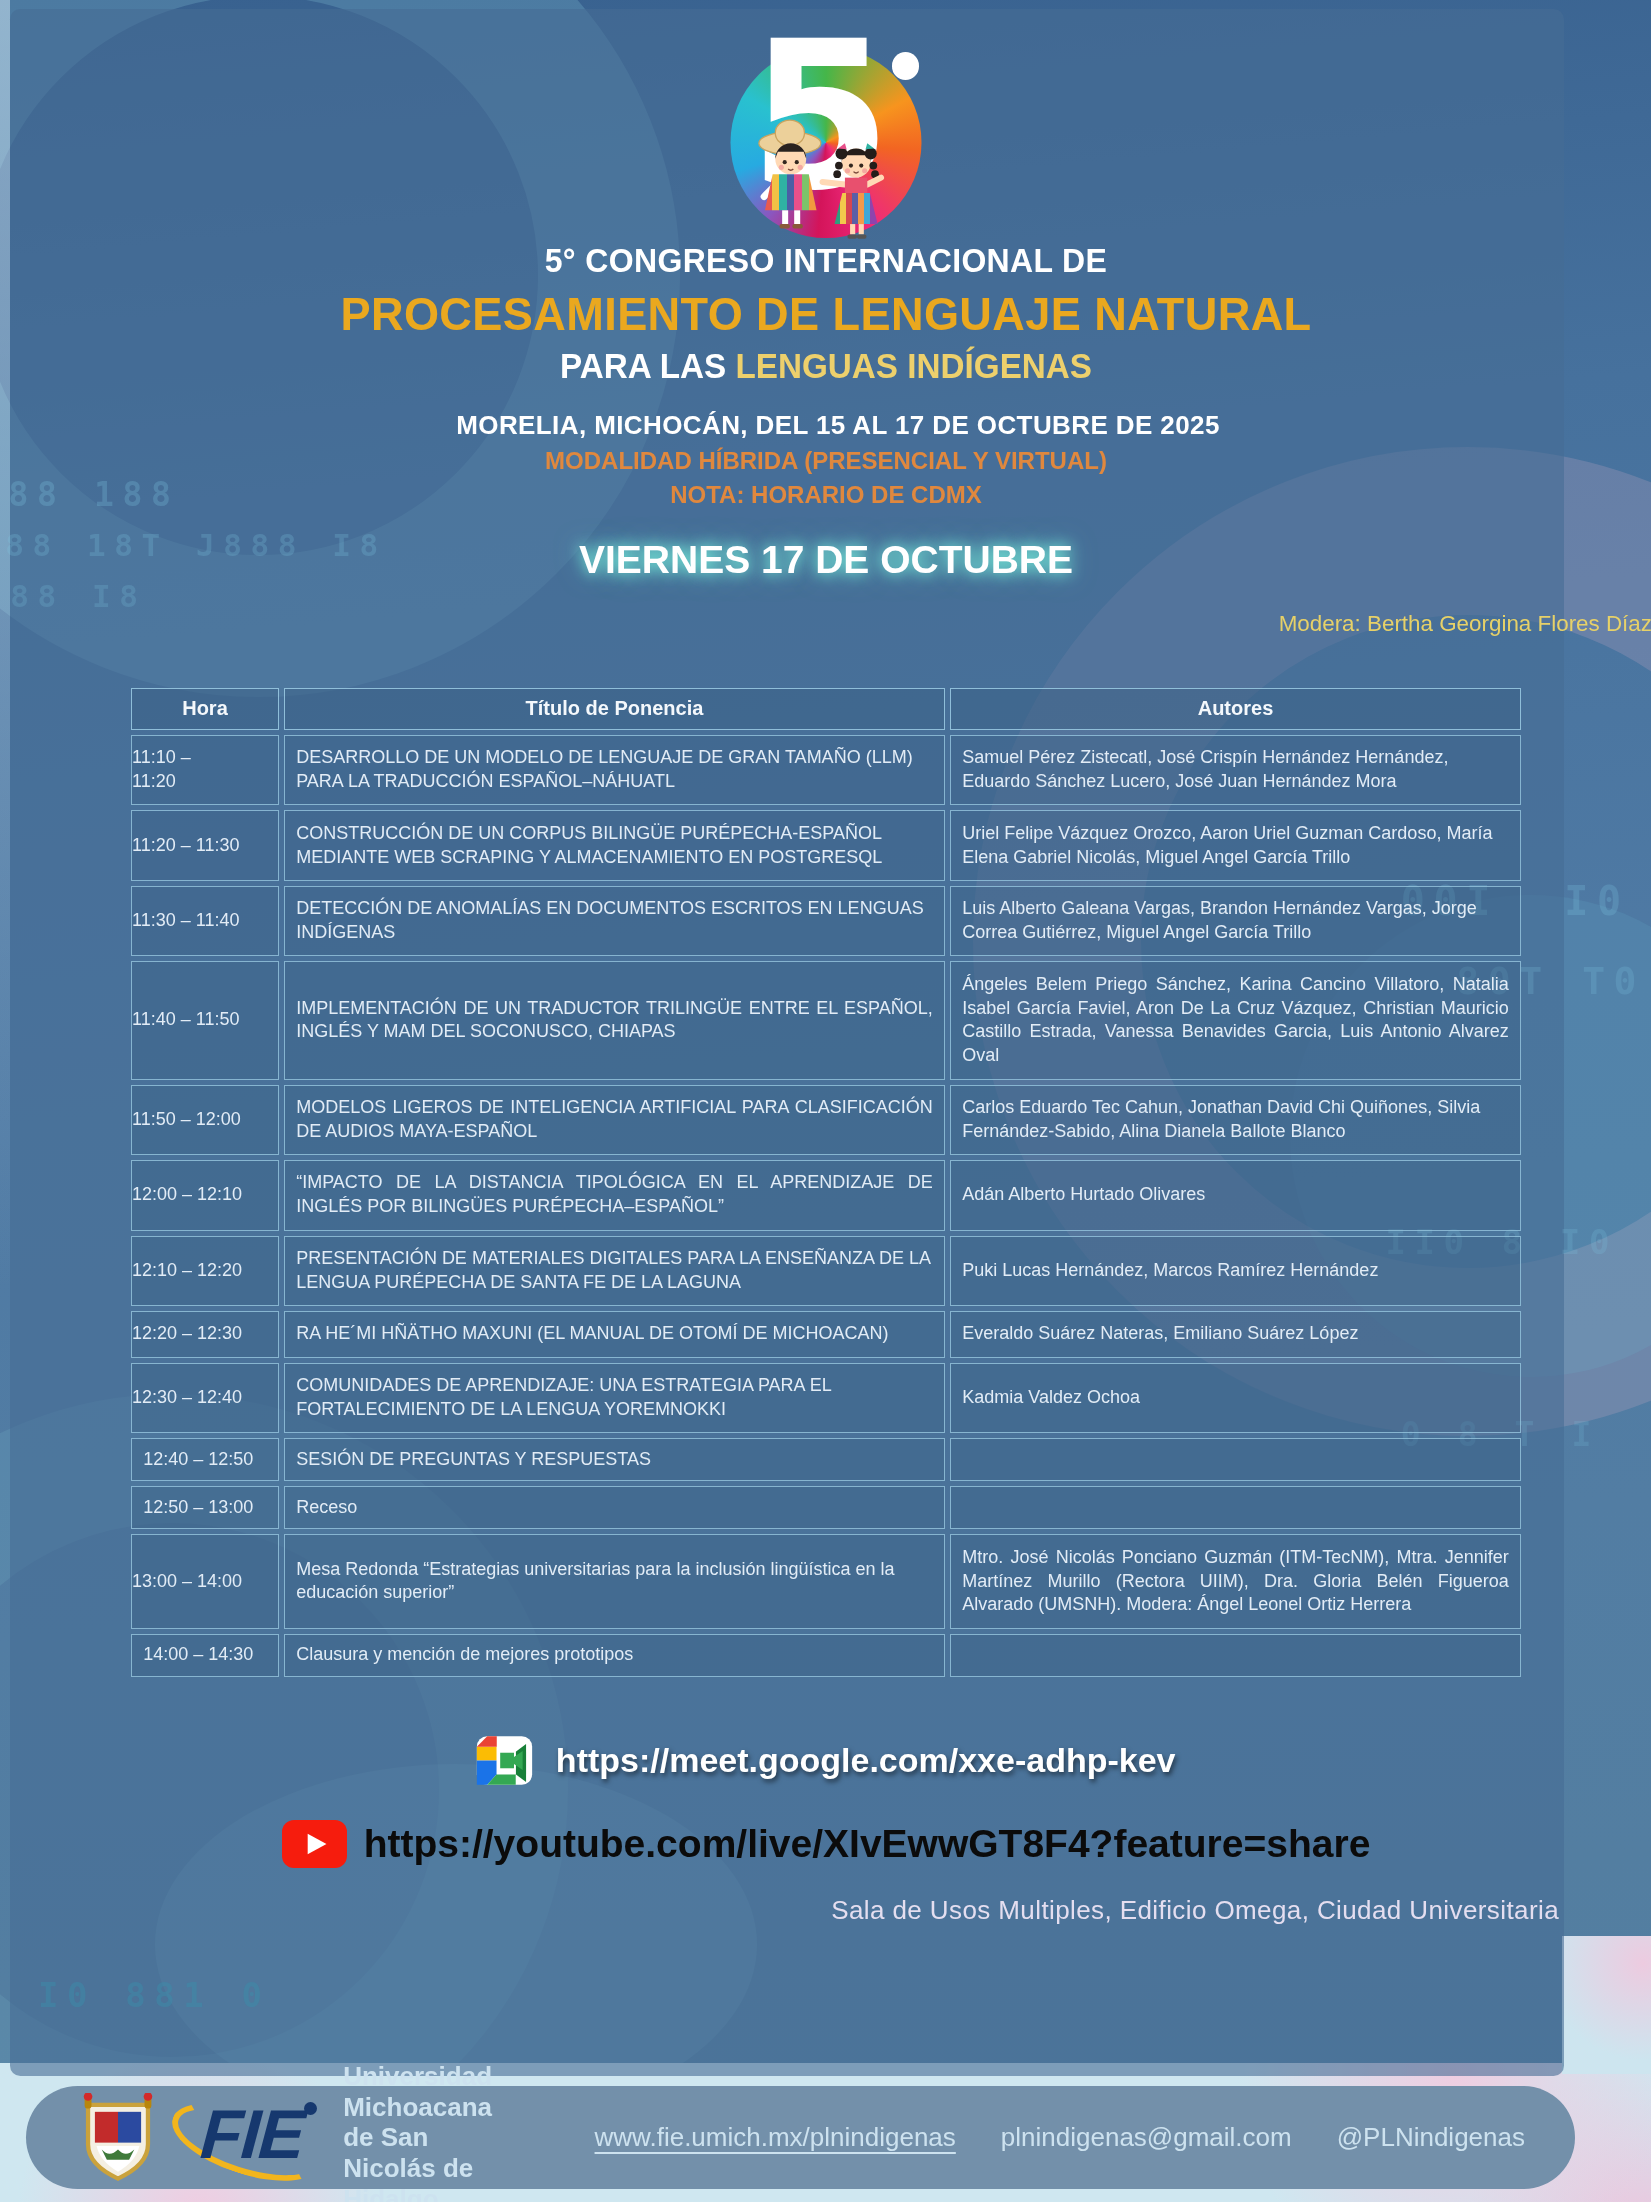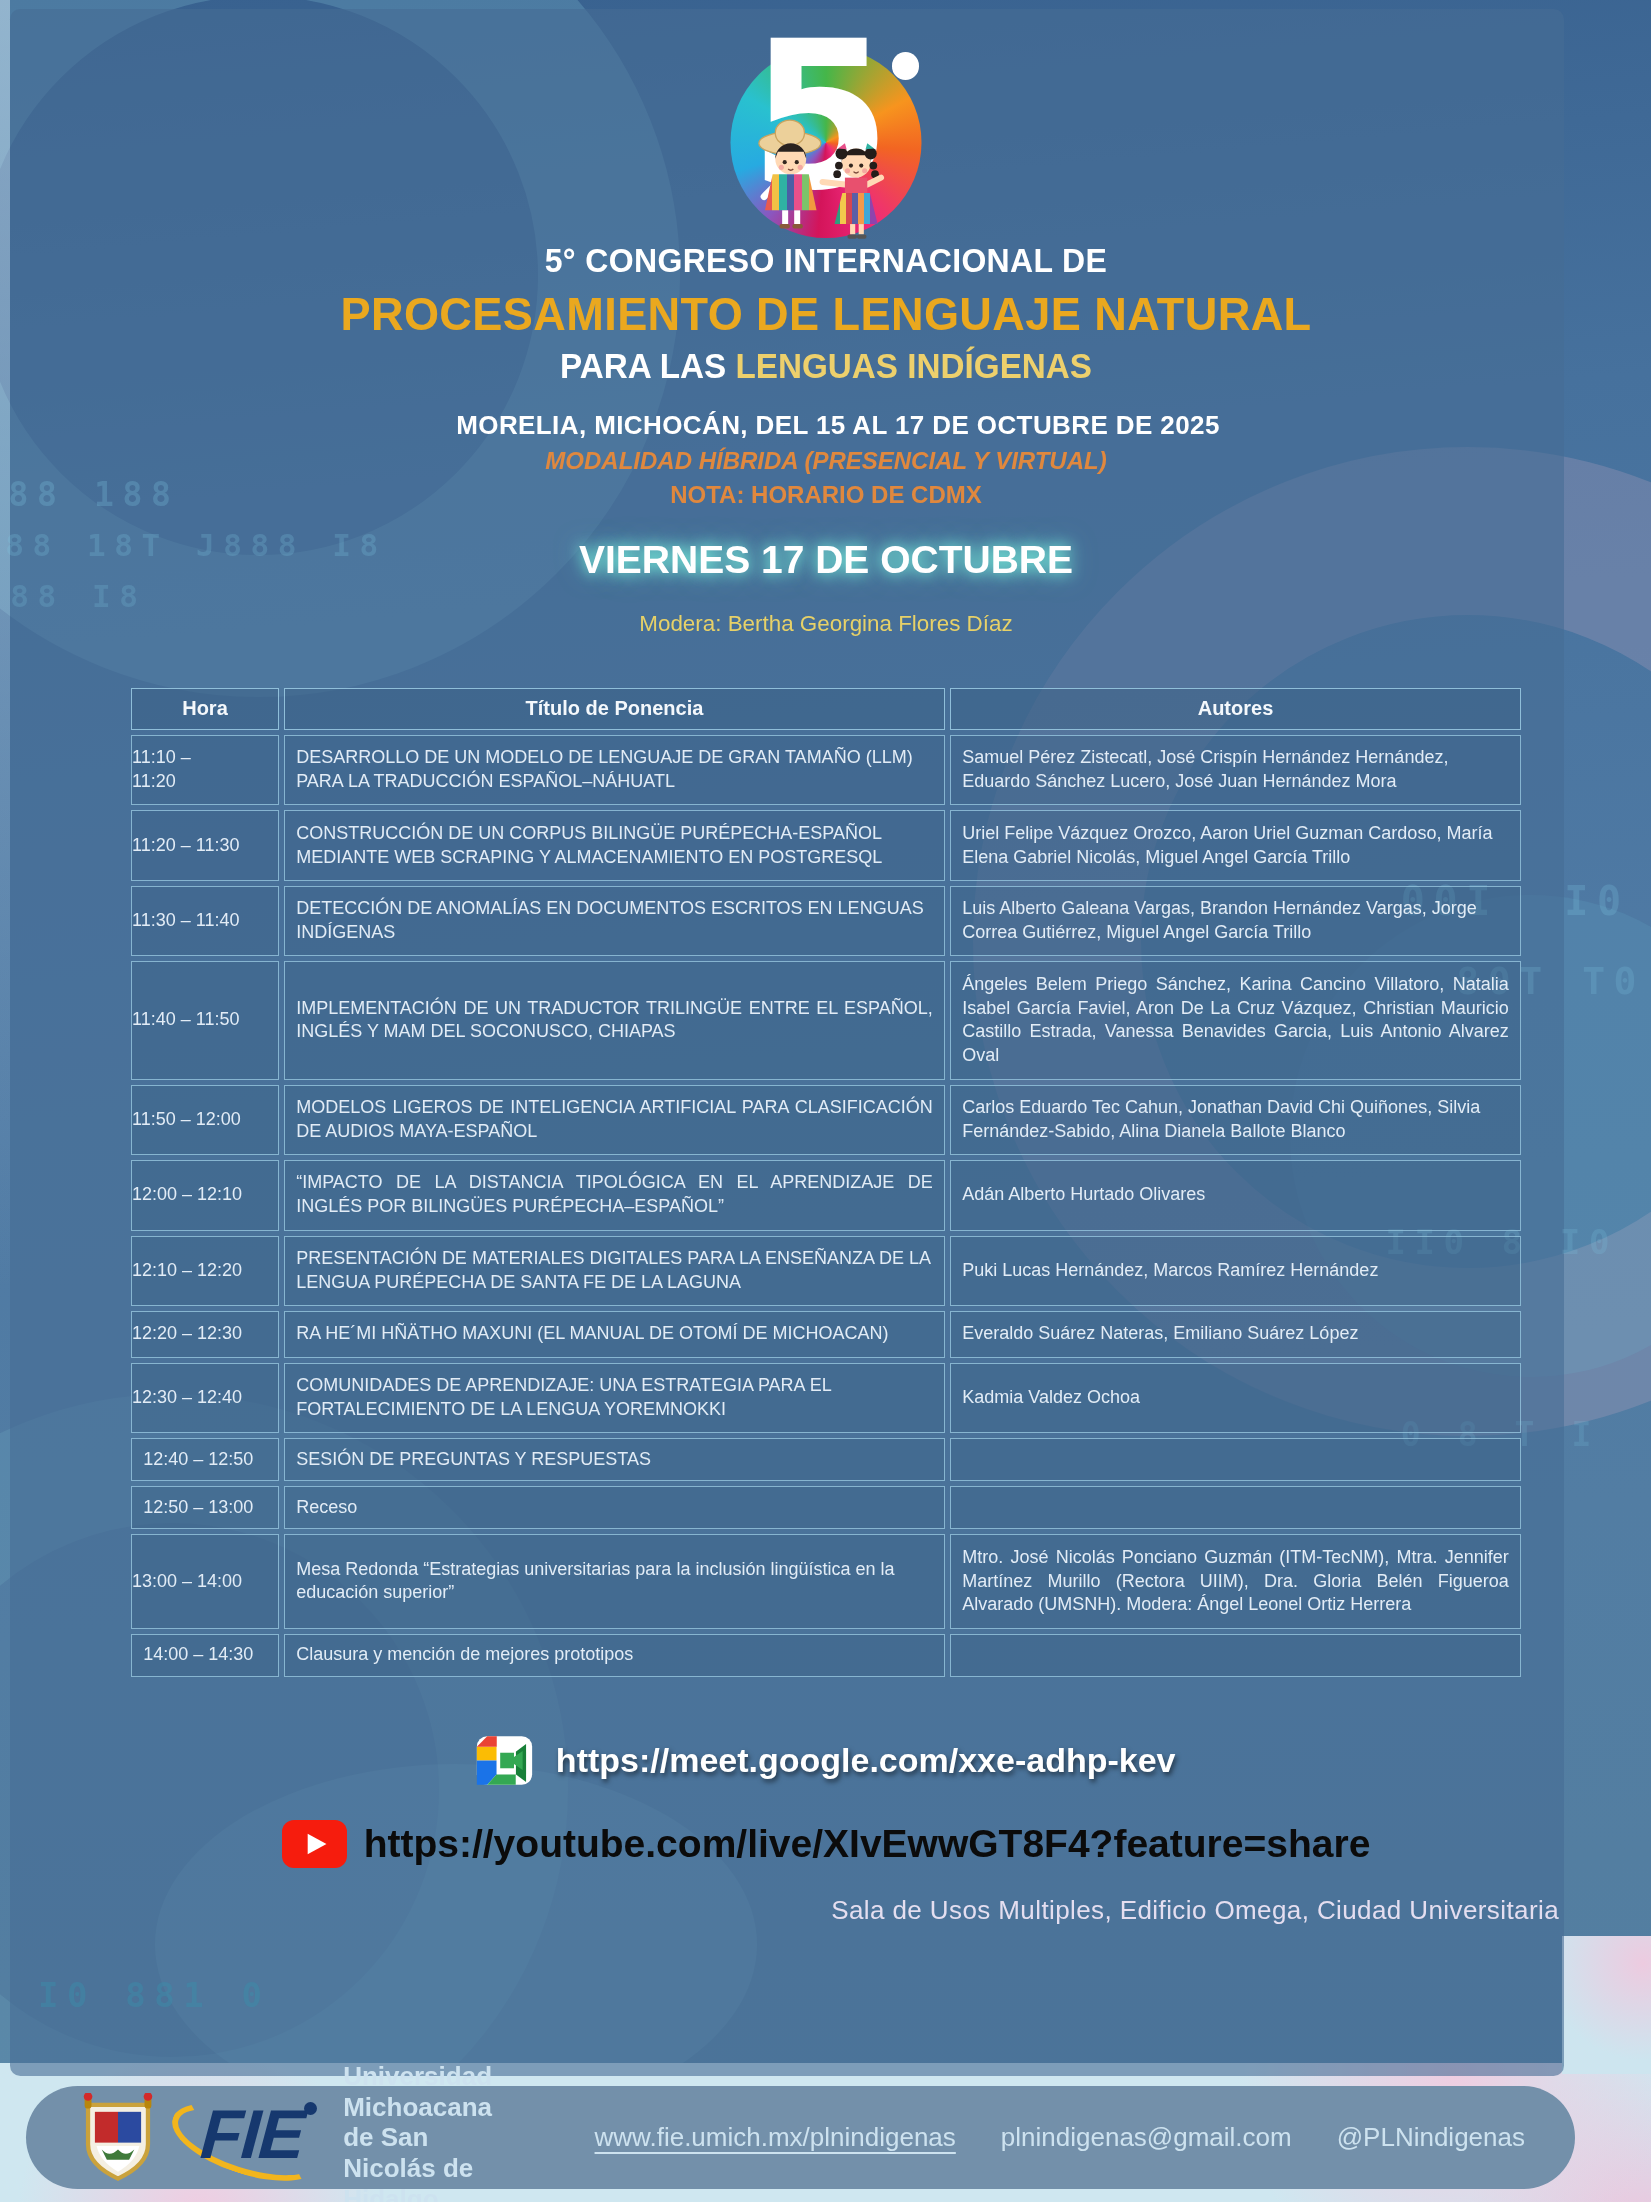--- a/index.html
+++ b/index.html
@@ -56,25 +56,25 @@
     font-family:"DejaVu Sans", "Liberation Sans", sans-serif;
   }
   .logo-dot { position:absolute; right:62px; top:19px; width:27.5px; height:27.5px; border-radius:50%; background:#fff; }
   .logo-kids { position:absolute; left:50%; bottom:-5.2px; transform:translateX(-50%); }
 
   .congress { margin-top:3.4px; color:#ffffff; font-size:34px; font-weight:bold; letter-spacing:0.4px; transform:scaleX(0.94); }
   .main-title { margin-top:5.2px; color:#eaa81f; font-size:47px; font-weight:bold; letter-spacing:0.4px; transform:scaleX(0.96); }
   .sub-title { margin-top:5.2px; font-size:35px; font-weight:bold; color:#ffffff; transform:scaleX(0.95); }
   .sub-title .hl { color:#edd06c; }
   .loc-date { margin-top:24px; color:#ffffff; font-size:26px; font-weight:bold; letter-spacing:0.4px;padding-left:24px; }
-  .modality { margin-top:6px; color:#e0883e; font-size:24px; font-weight:bold;font-style:italic; }
+  .modality { margin-top:6px; color:#e0883e; font-size:24px; font-weight:bold; }
   .note { margin-top:6px; color:#e0883e; font-size:24px; font-weight:bold; }
   .program { margin-top:26px; color:#ffffff; font-size:39px; font-weight:bold; line-height:1.28;
     text-shadow:0 0 13.8px rgba(126,255,228,0.95), 0 0 26px rgba(126,255,228,0.55); }
-  .moderator { margin-top:26px; color:#e7d168; font-size:22.4px; }
+  .moderator { margin-top:26px; color:#e7d168; font-size:22.4px;text-align:right; }
 
   
   table.schedule { margin:46px auto 0; border-collapse:separate; border-spacing:5.2px; width:1390px; table-layout:fixed; }
   .schedule col.c1 { width:148px; } .schedule col.c2 { width:661px; } .schedule col.c3 { width:571px; }
   .schedule th {
     border:1.7px solid rgba(158,206,230,0.85); background:rgba(54,92,128,0.40);
     color:#f4f8fc; font-size:20px; font-weight:bold; padding:8.6px 5.2px; text-align:center;
   }
   .schedule td {
     border:1.7px solid rgba(158,206,230,0.75); background:rgba(56,94,130,0.36);

